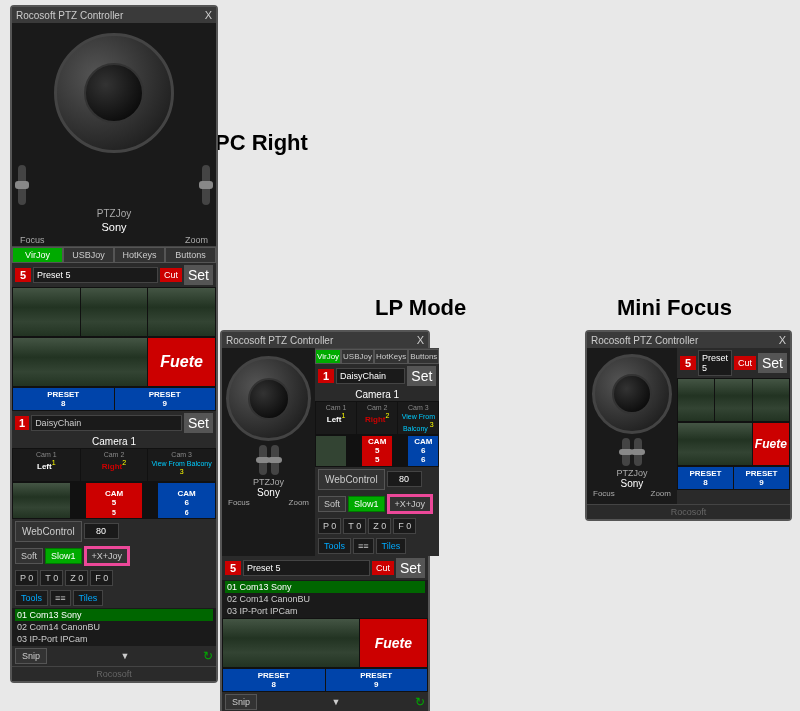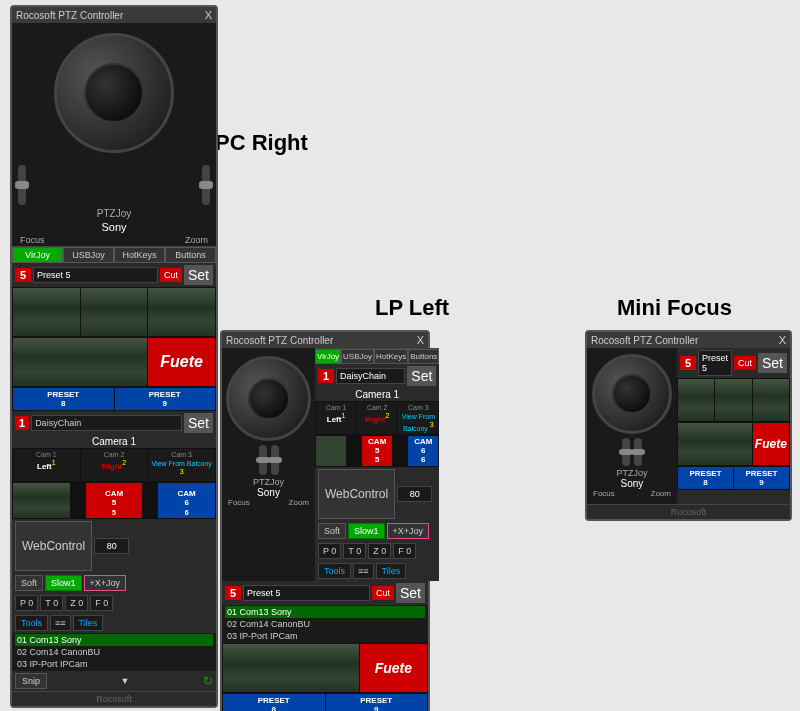--- a/index.html
+++ b/index.html
@@ -241,22 +241,22 @@
       display: flex;
       align-items: center;
       padding: 2px 3px;
       gap: 2px;
       background: #2a2a2a;
     }
 
     .webcontrol-btn {
       background: #333;
       color: #ccc;
-      font-size: 12px;
-      padding: 17px 6px;
+      font-size: 10px;
+      padding: 4px 6px;
       border: 1px solid #555;
       cursor: pointer;
     }
 
     .webcontrol-input {
       background: #1a1a1a;
       color: #fff;
       font-size: 9px;
       padding: 2px;
       border: 1px solid #444;
@@ -289,21 +289,21 @@
       padding: 2px 5px;
       border: 1px solid #007700;
       cursor: pointer;
     }
 
     .xjoy-btn {
       background: #333;
       color: #ccc;
       font-size: 9px;
       padding: 2px 5px;
-      border: 1px solid #ec4899;
+      border: 3px solid #ec4899;
       cursor: pointer;
     }
 
     
     .ptzo-row {
       display: flex;
       align-items: center;
       gap: 2px;
       padding: 2px 3px;
       background: #2a2a2a;
@@ -407,21 +407,21 @@
       padding: 2px;
       border-top: 1px solid #444;
     }
 
   </style>
 </head>
 <body>
 
 <div class="mode-label" style="left:215px; top:130px;">PC Right</div>
 
-<div class="mode-label" style="left:375px; top:295px;">LP Left</div>
+<div class="mode-label" style="left:375px; top:295px;">LP Mode</div>
 
 <div class="mode-label" style="left:617px; top:295px;">Mini Focus</div>
 
 <div class="ptz-panel" style="left:10px; top:5px; width:208px;">
 
   <div class="panel-titlebar">
     <span>Rocosoft PTZ Controller</span>
     <span class="panel-close">X</span>
   </div>
 

